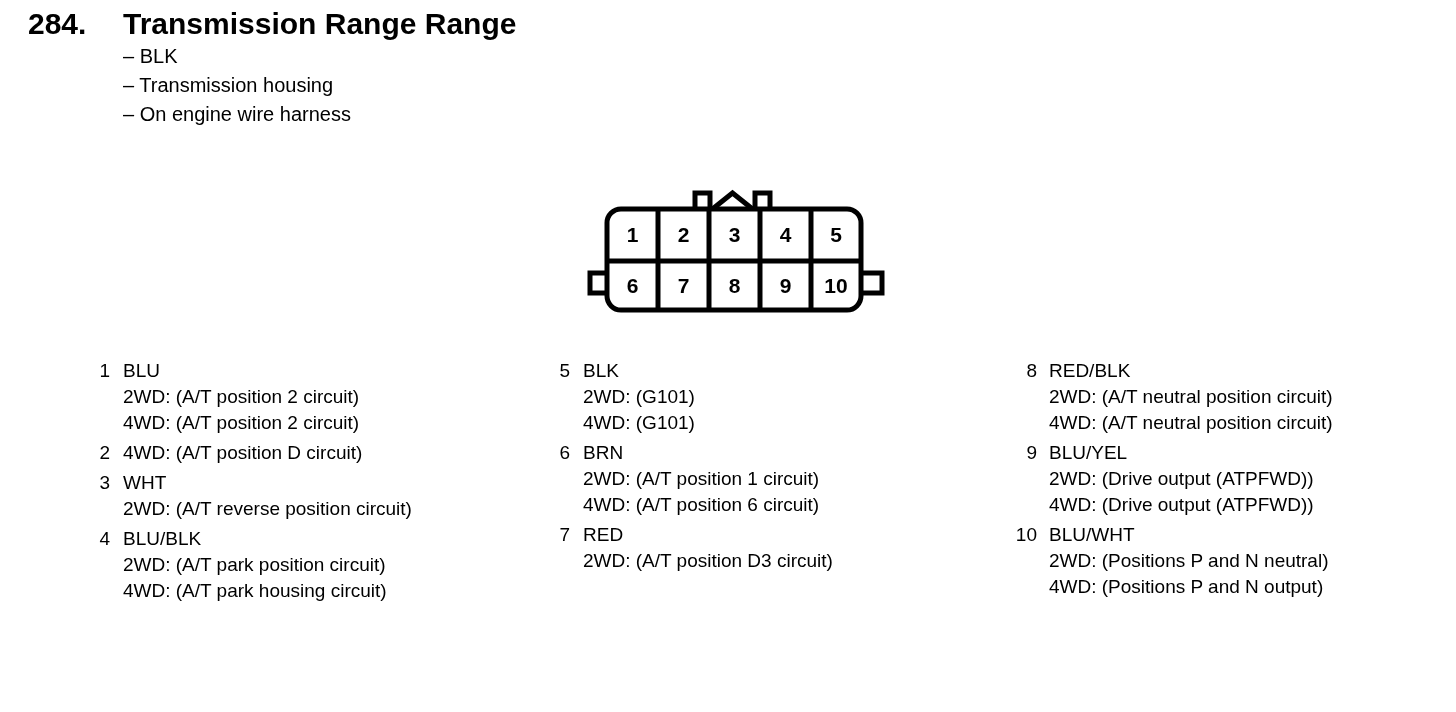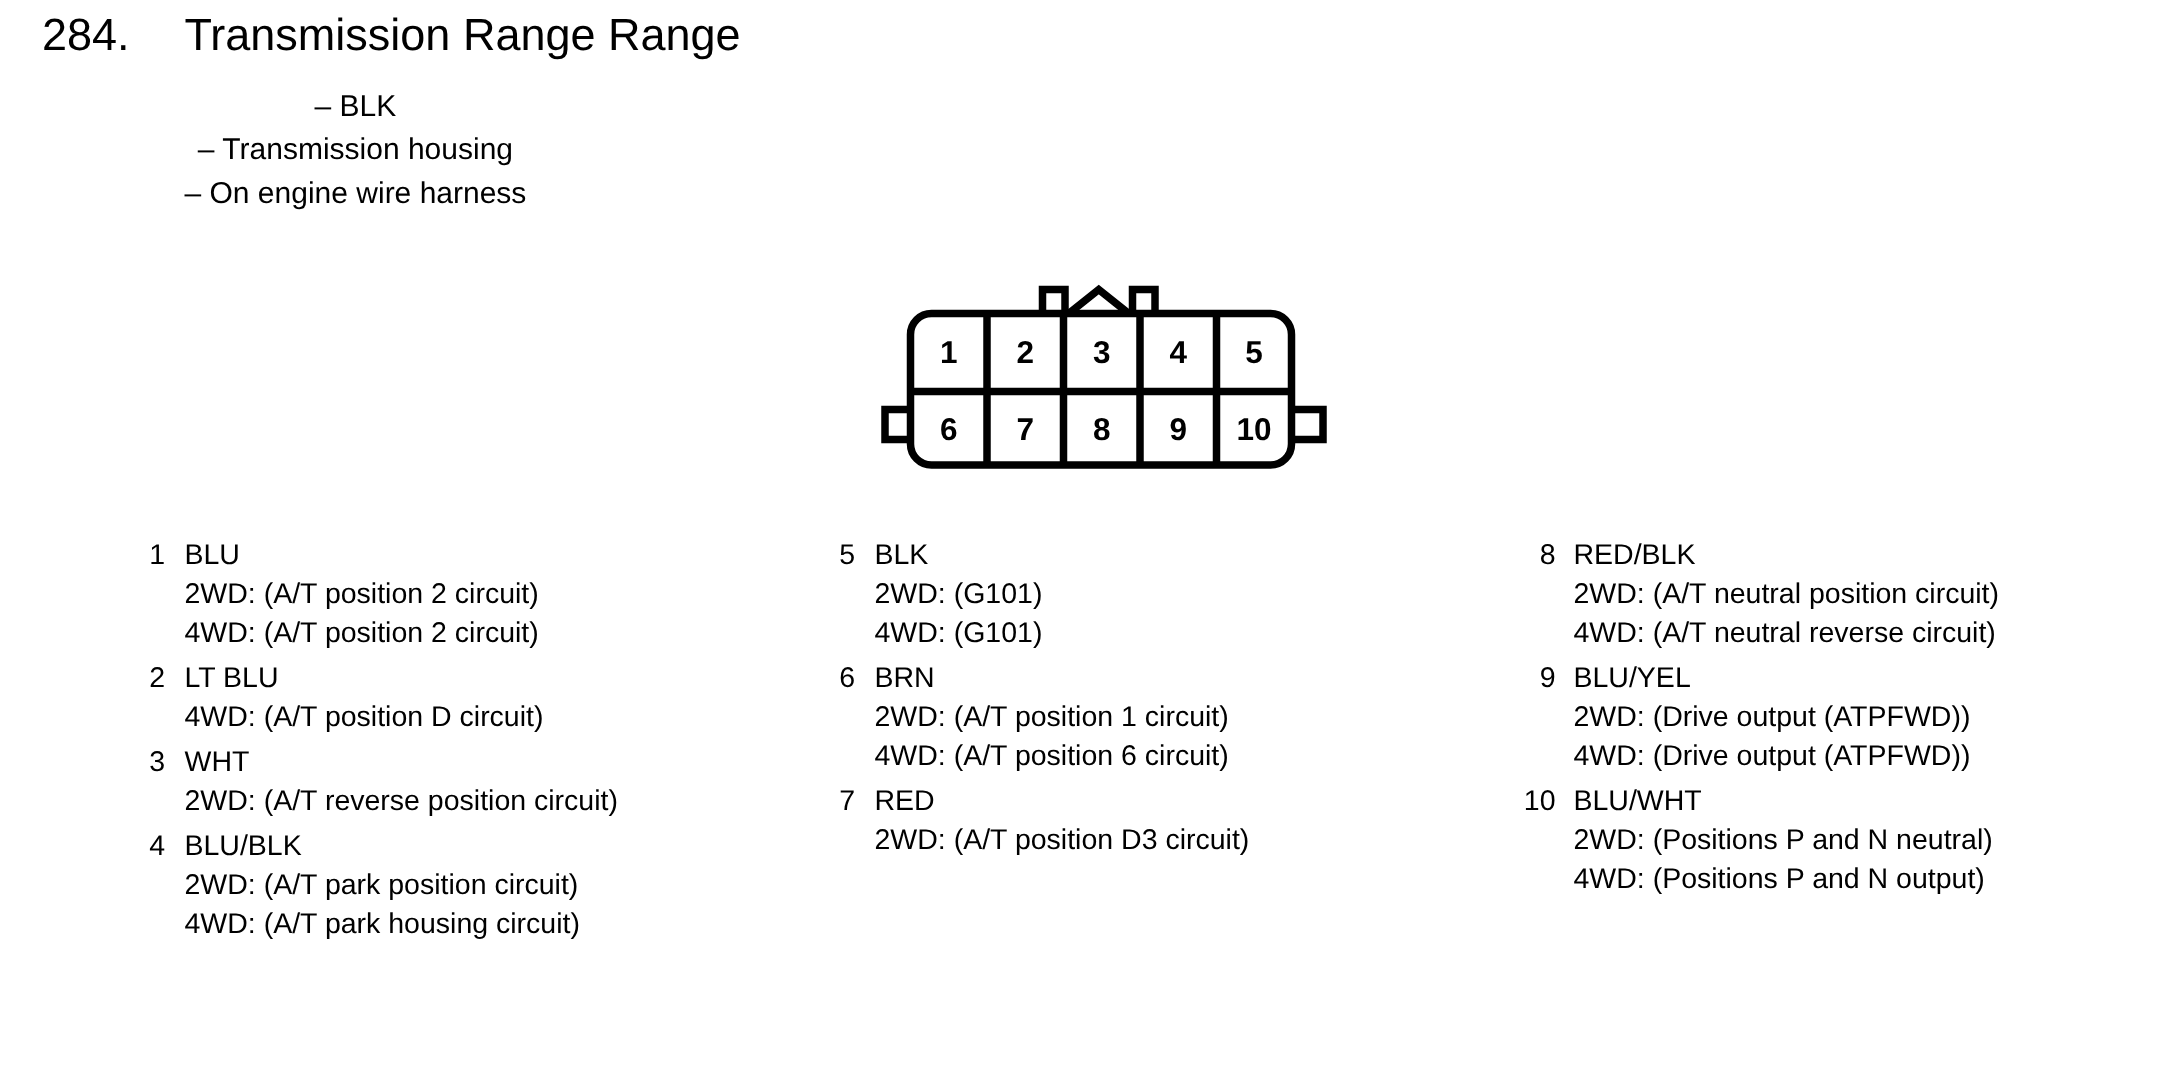--- a/index.html
+++ b/index.html
@@ -5,30 +5,29 @@
   * { box-sizing: border-box; }
   html, body { margin: 0; padding: 0; }
   body {
     width: 1456px; height: 712px;
     background: #ffffff; color: #000000;
     font-family: "Liberation Sans", sans-serif;
     position: relative; overflow: hidden;
   }
   .header {
     position: absolute; left: 28px; top: 5px;
-    display: flex; font-weight: normal;
+    display: flex; font-weight: bold;
     font-size: 30px; line-height: 38px;
     white-space: nowrap;
   }
   .header .page-num { width: 95px; }
   .notes {
-    position: absolute; left: 123px; top: 57px;
+    position: absolute; left: 123px; top: 42px;
     font-size: 20px; line-height: 29px;
     white-space: nowrap;
-    text-align: center;
   }
   .connector { position: absolute; left: 582px; top: 181px; }
   .connector .shape { fill: #ffffff; stroke: #000000; stroke-width: 5; }
   .connector .gridline { stroke: #000000; stroke-width: 5; fill: none; }
   .connector text {
     font-family: "Liberation Sans", sans-serif;
     font-size: 21px; font-weight: bold; text-anchor: middle;
     fill: #000000;
   }
   .pin-col {
@@ -91,21 +90,20 @@
     <span class="pin-num">1</span>
     <div class="pin-text">
       <div>BLU</div>
       <div>2WD: (A/T position 2 circuit)</div>
       <div>4WD: (A/T position 2 circuit)</div>
     </div>
   </div>
   <div class="pin-entry">
     <span class="pin-num">2</span>
     <div class="pin-text">
-      <div>LT BLU</div>
       <div>4WD: (A/T position D circuit)</div>
     </div>
   </div>
   <div class="pin-entry">
     <span class="pin-num">3</span>
     <div class="pin-text">
       <div>WHT</div>
       <div>2WD: (A/T reverse position circuit)</div>
     </div>
   </div>
@@ -144,21 +142,21 @@
     </div>
   </div>
 </div>
 
 <div class="pin-col col-3">
   <div class="pin-entry">
     <span class="pin-num">8</span>
     <div class="pin-text">
       <div>RED/BLK</div>
       <div>2WD: (A/T neutral position circuit)</div>
-      <div>4WD: (A/T neutral reverse circuit)</div>
+      <div>4WD: (A/T neutral position circuit)</div>
     </div>
   </div>
   <div class="pin-entry">
     <span class="pin-num">9</span>
     <div class="pin-text">
       <div>BLU/YEL</div>
       <div>2WD: (Drive output (ATPFWD))</div>
       <div>4WD: (Drive output (ATPFWD))</div>
     </div>
   </div>

